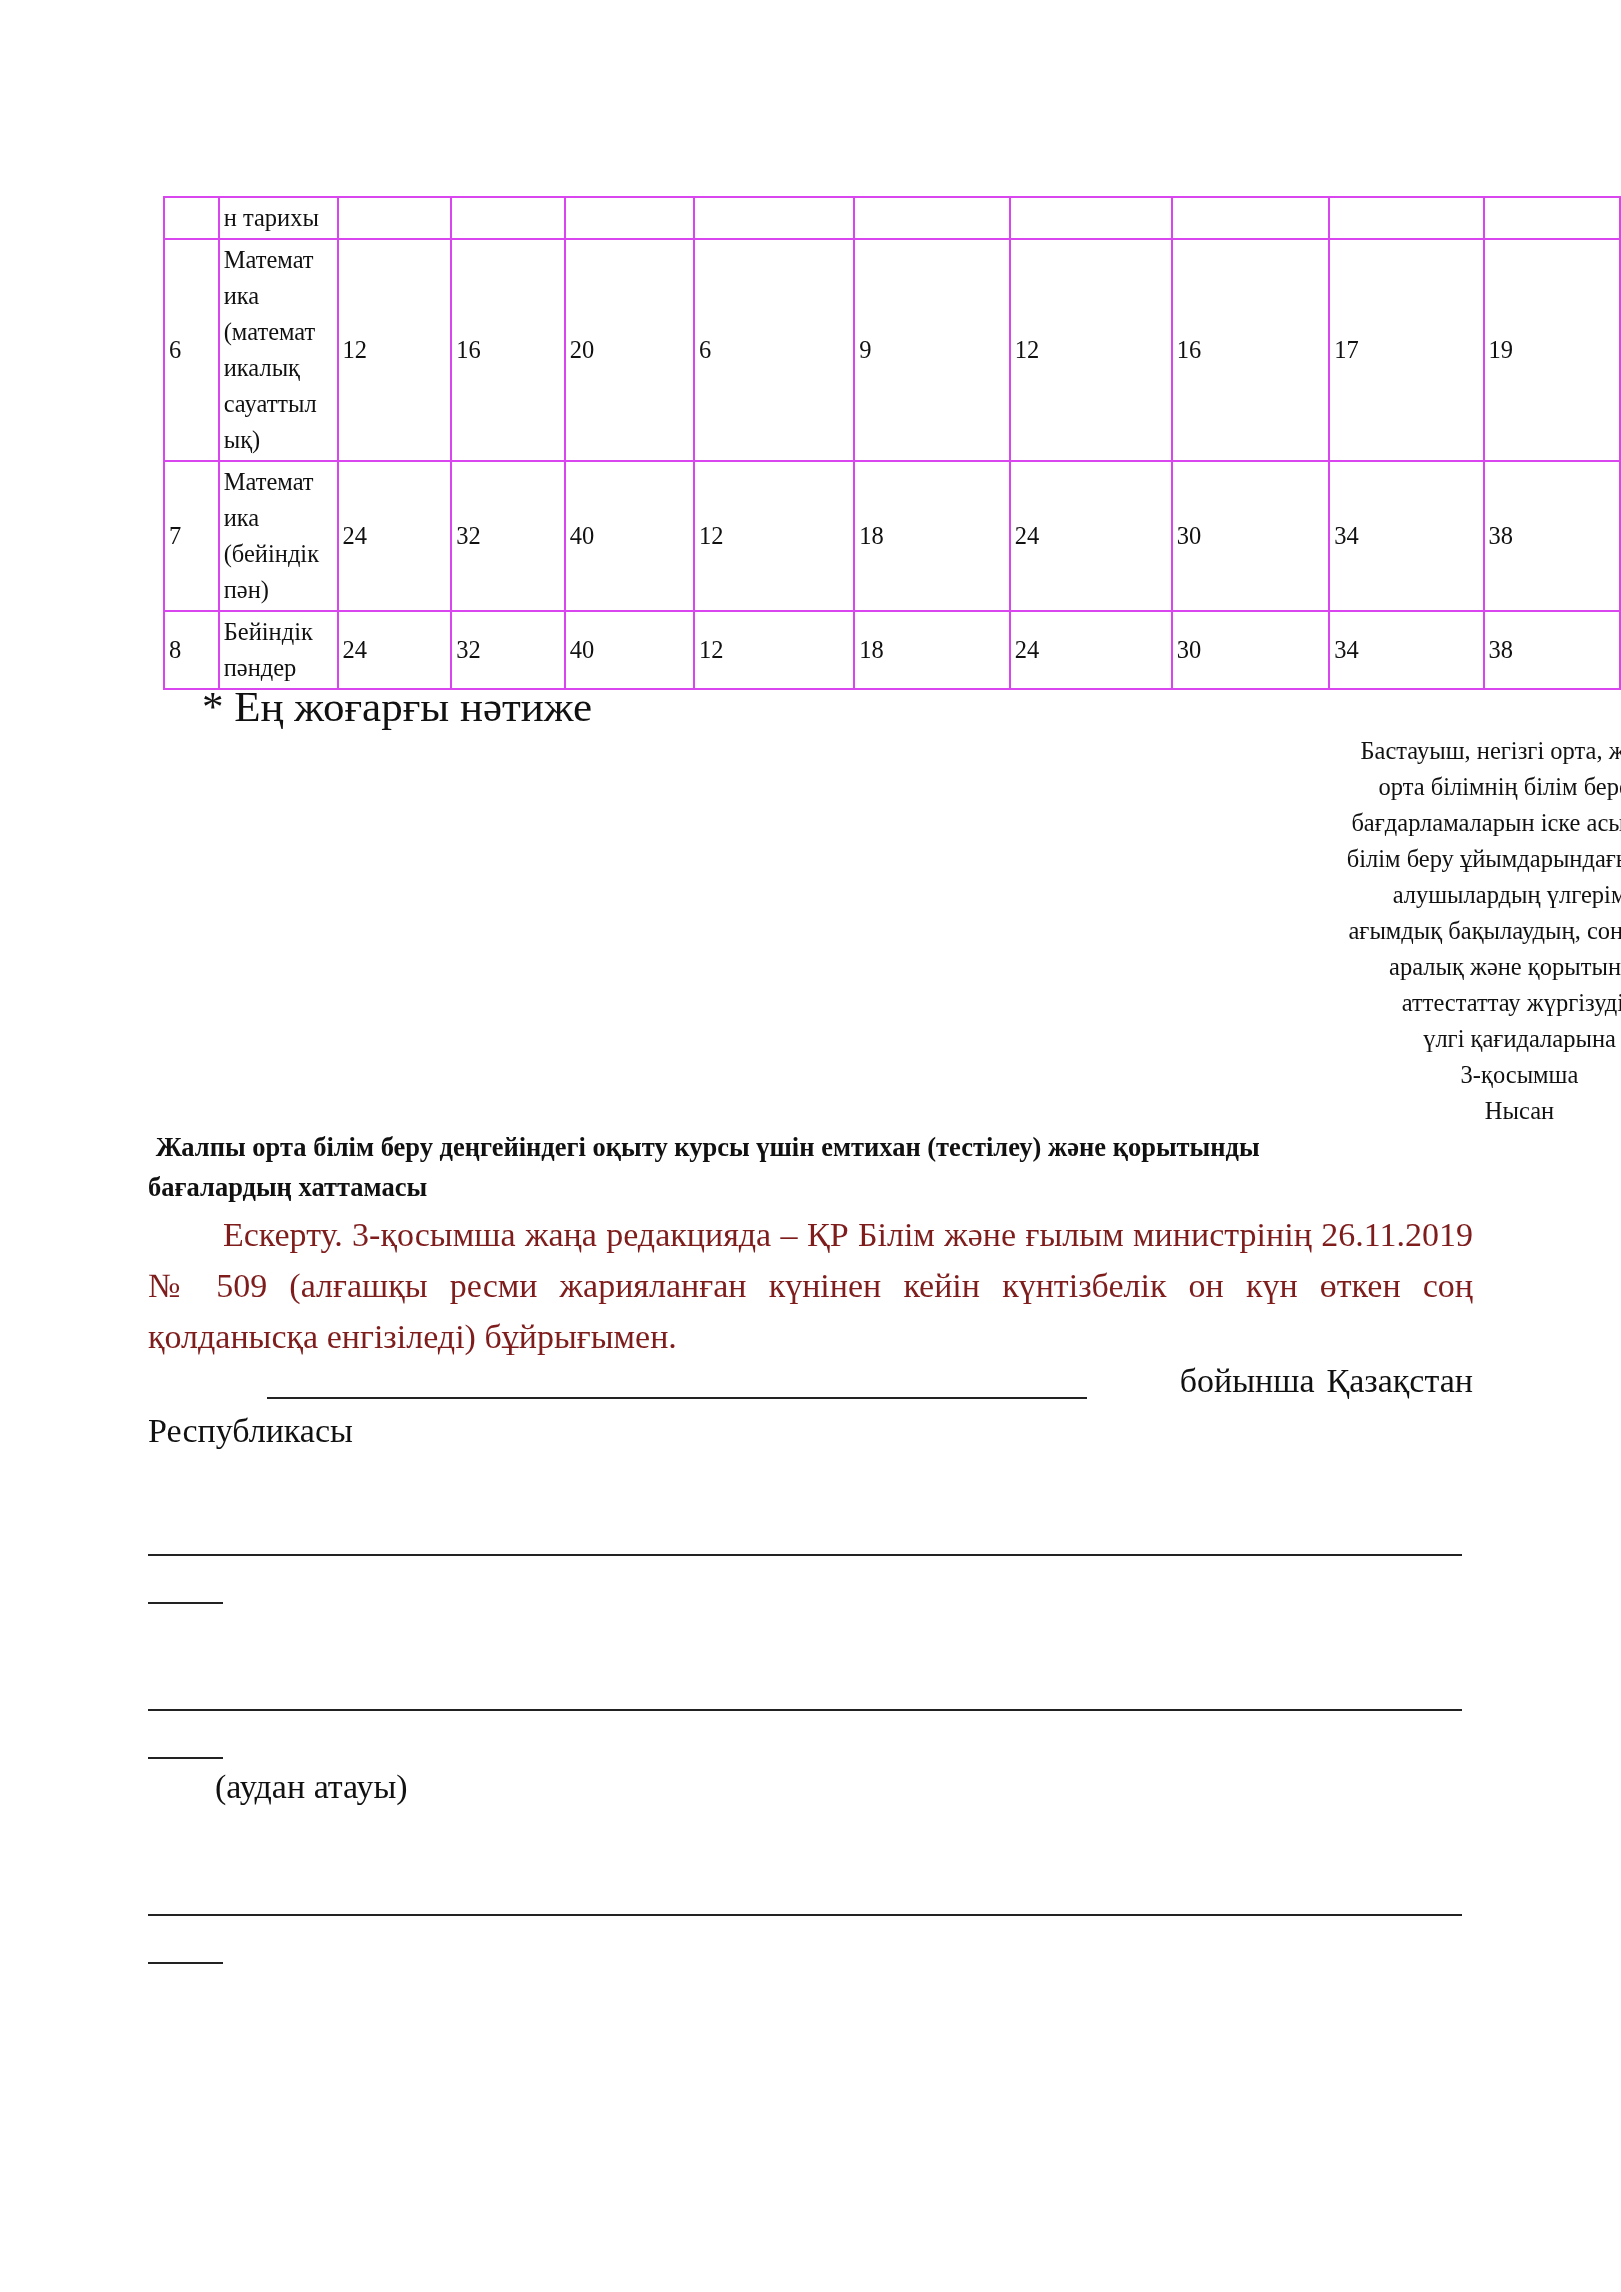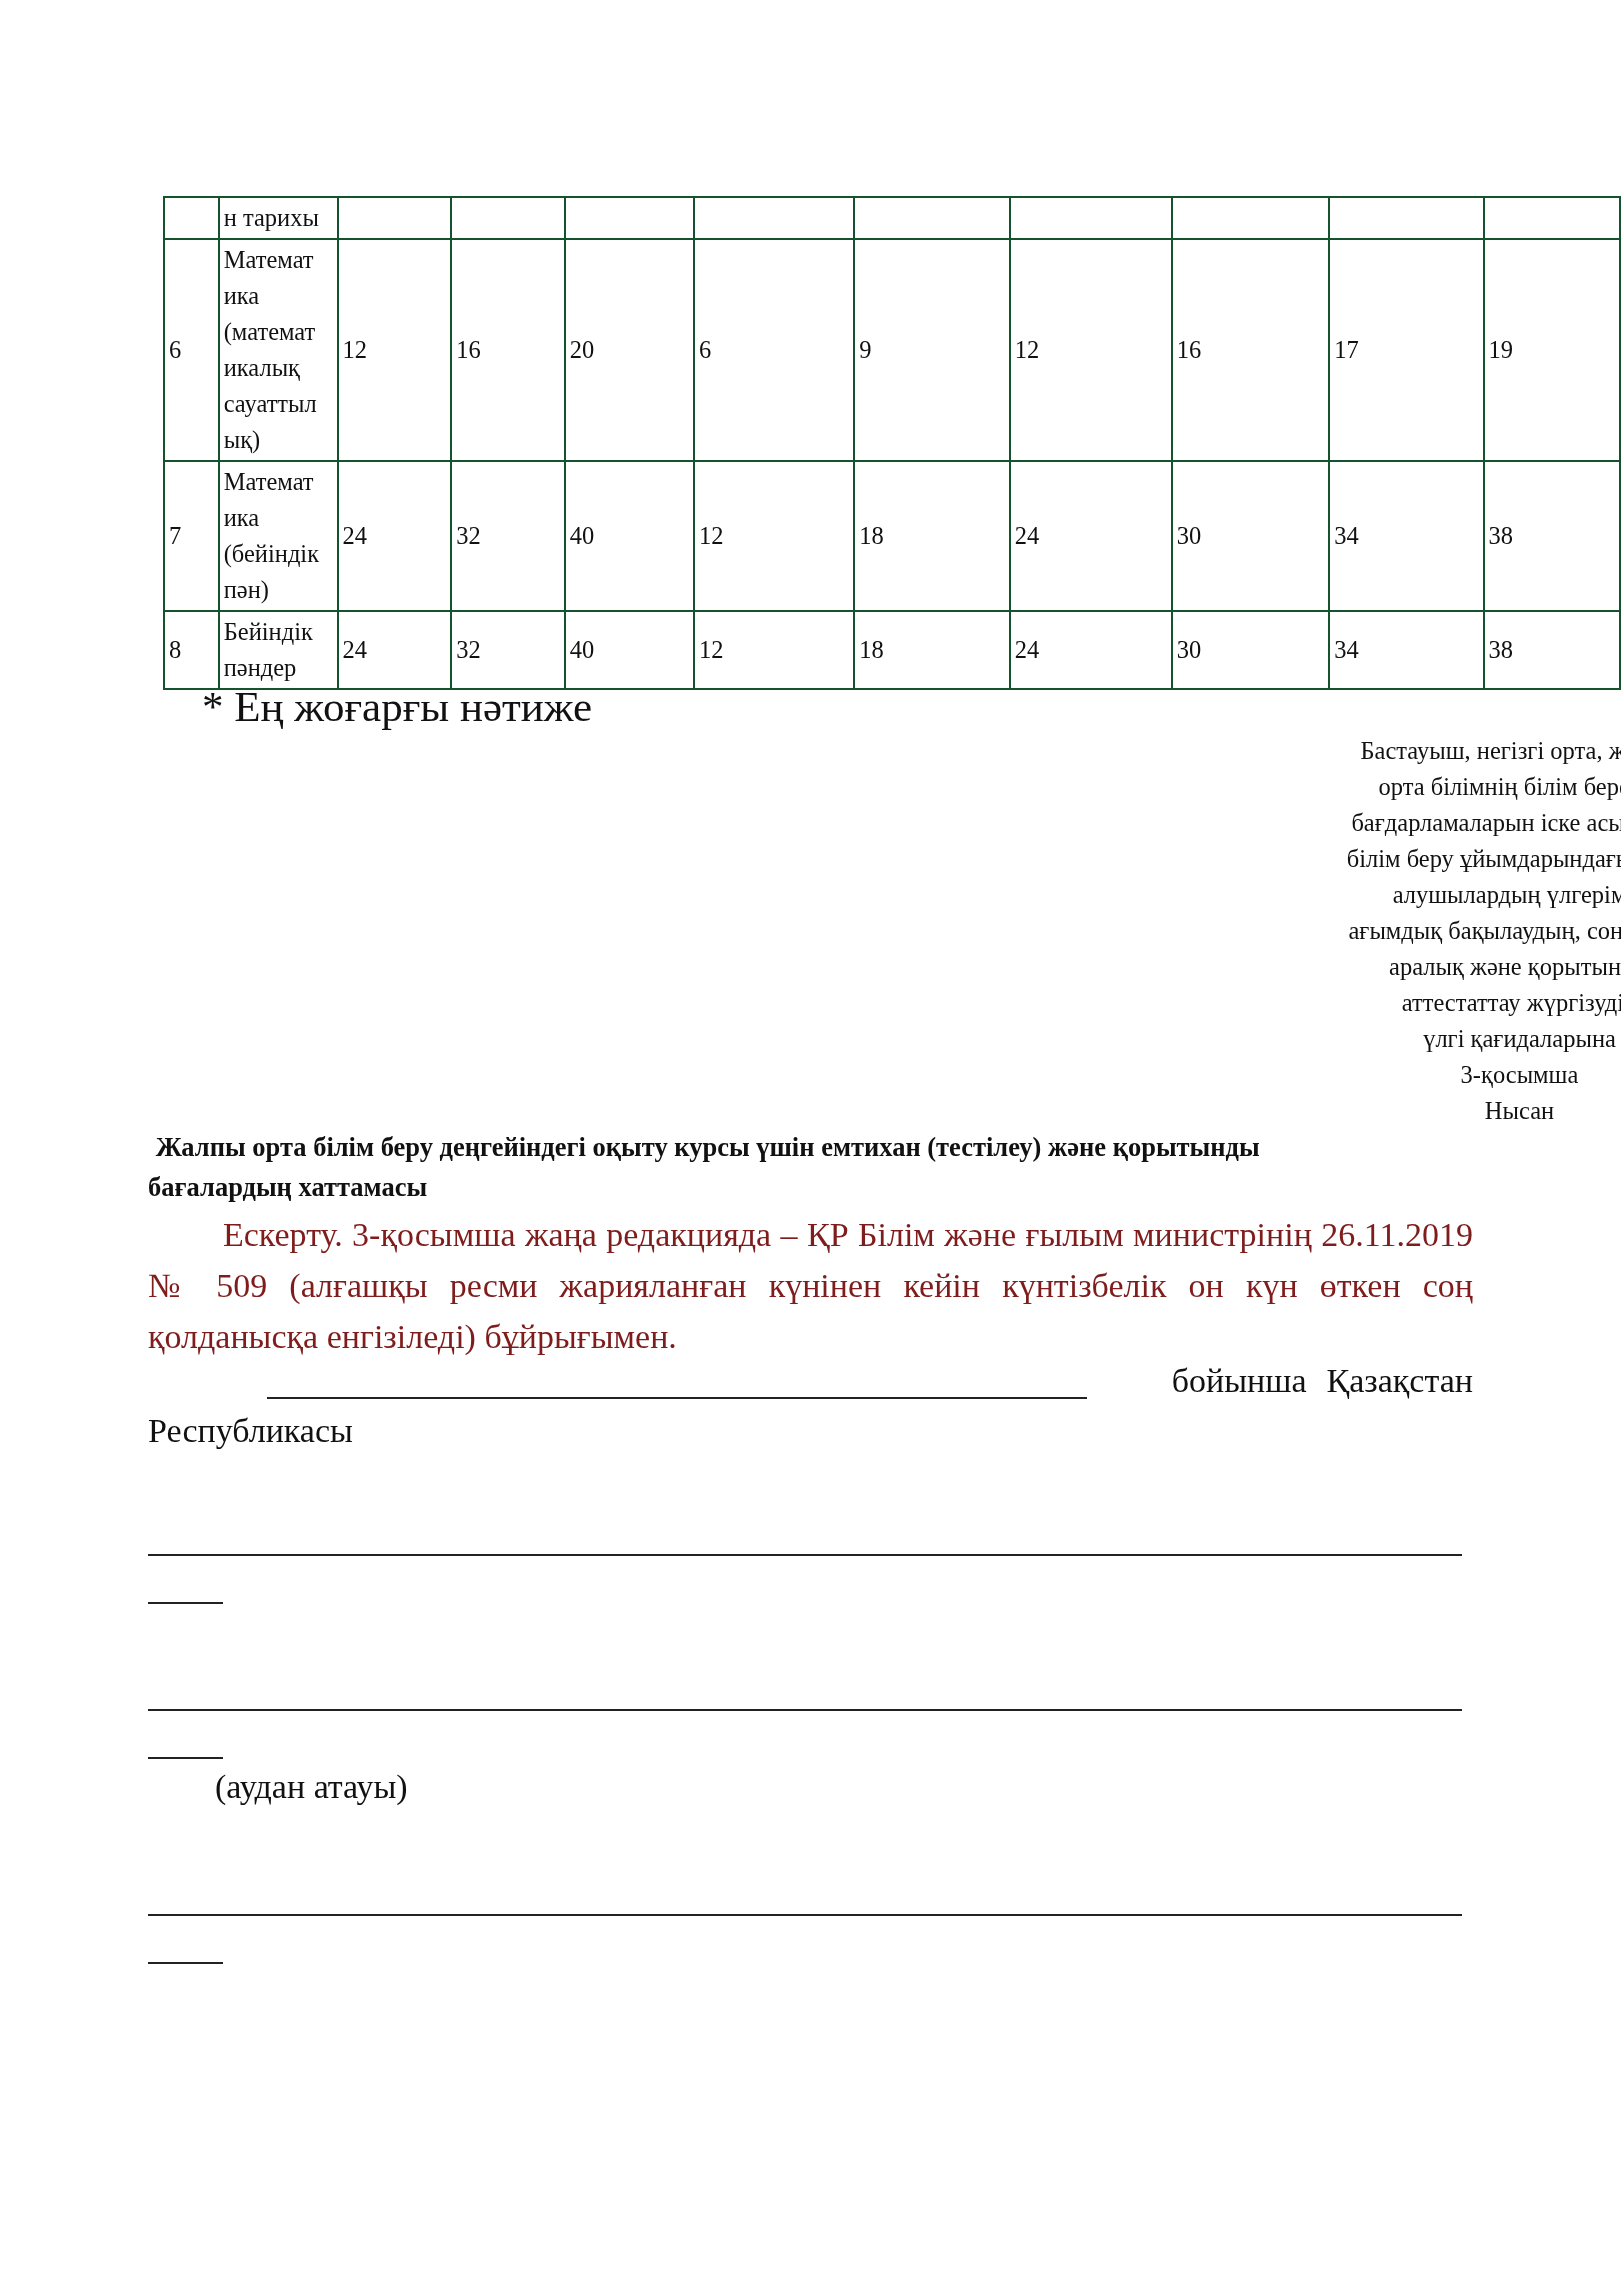--- a/index.html
+++ b/index.html
@@ -6,21 +6,21 @@
   body {
     width: 1621px; height: 2293px; background: #ffffff; position: relative; overflow: hidden;
     font-family: "Liberation Serif", "DejaVu Serif", serif; color: #111;
   }
   .tbl {
     position: absolute; left: 163px; top: 196px;
     border-collapse: collapse; table-layout: fixed;
     font-size: 24.5px; line-height: 36px;
   }
   .tbl td {
-    border: 2px solid #14532d; padding: 0 3.9px; vertical-align: middle; text-align: left;
+    border: 2px solid #d946ef; padding: 0 3.9px; vertical-align: middle; text-align: left;
   }
   .tbl td.subj { padding-top: 2px; padding-bottom: 2px; }
   .footnote {
     position: absolute; left: 202px; top: 683px; font-size: 43px; line-height: 47px;
   }
   .annex {
     position: absolute; left: 1304px; top: 733px; width: 431px;
     text-align: center; font-size: 24.5px; line-height: 36px;
   }
   .annex div { white-space: nowrap; }
@@ -36,21 +36,21 @@
   .note .ind { display: inline-block; width: 75px; }
   .form {
     position: absolute; left: 148px; top: 1356px; width: 1325px;
     font-size: 34px; line-height: 50px;
   }
   .line-row { position: relative; height: 50px; }
   .blank-short {
     position: absolute; left: 119px; top: 41px; width: 820px; border-bottom: 2px solid #222;
   }
   .by-kz { position: absolute; right: 0; top: 0; white-space: nowrap; }
-  .by-kz span + span { margin-left: 20px; }
+  .by-kz span + span { margin-left: 12px; }
   .caption { padding-left: 67px; }
   .blank-full { height: 2px; background: #222; width: 1314px; }
   .blank-tail { height: 2px; background: #222; width: 75px; }
 </style>
 </head>
 <body>
 
 <table class="tbl">
   <colgroup>
     <col style="width:55px">

